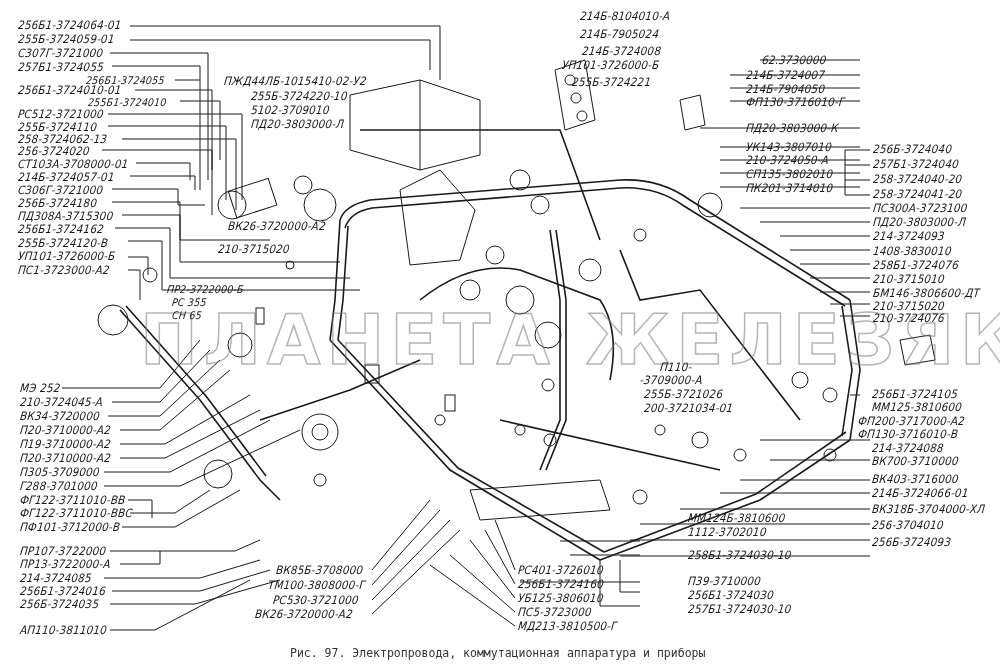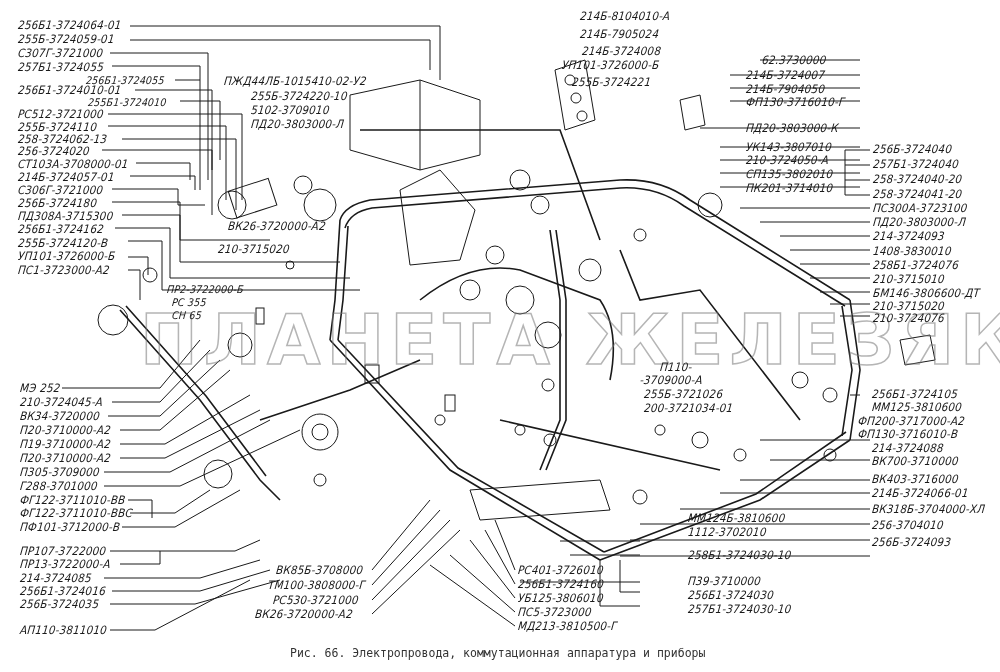--- a/index.html
+++ b/index.html
@@ -319,13 +319,13 @@
   <div class="lbl" style="left:255px;top:608px">ВК26-3720000-А2</div>
 </div>
 <div>
   <div class="lbl" style="left:518px;top:564px">РС401-3726010</div>
   <div class="lbl" style="left:518px;top:578px">256Б1-3724160</div>
   <div class="lbl" style="left:518px;top:592px">УБ125-3806010</div>
   <div class="lbl" style="left:518px;top:606px">ПС5-3723000</div>
   <div class="lbl" style="left:518px;top:620px">МД213-3810500-Г</div>
 </div>
 
-<div class="caption">Рис. 66. Электропровода, коммутационная аппаратура и приборы</div>
+<div class="caption">Рис. 97. Электропровода, коммутационная аппаратура и приборы</div>
 
 </body></html>

